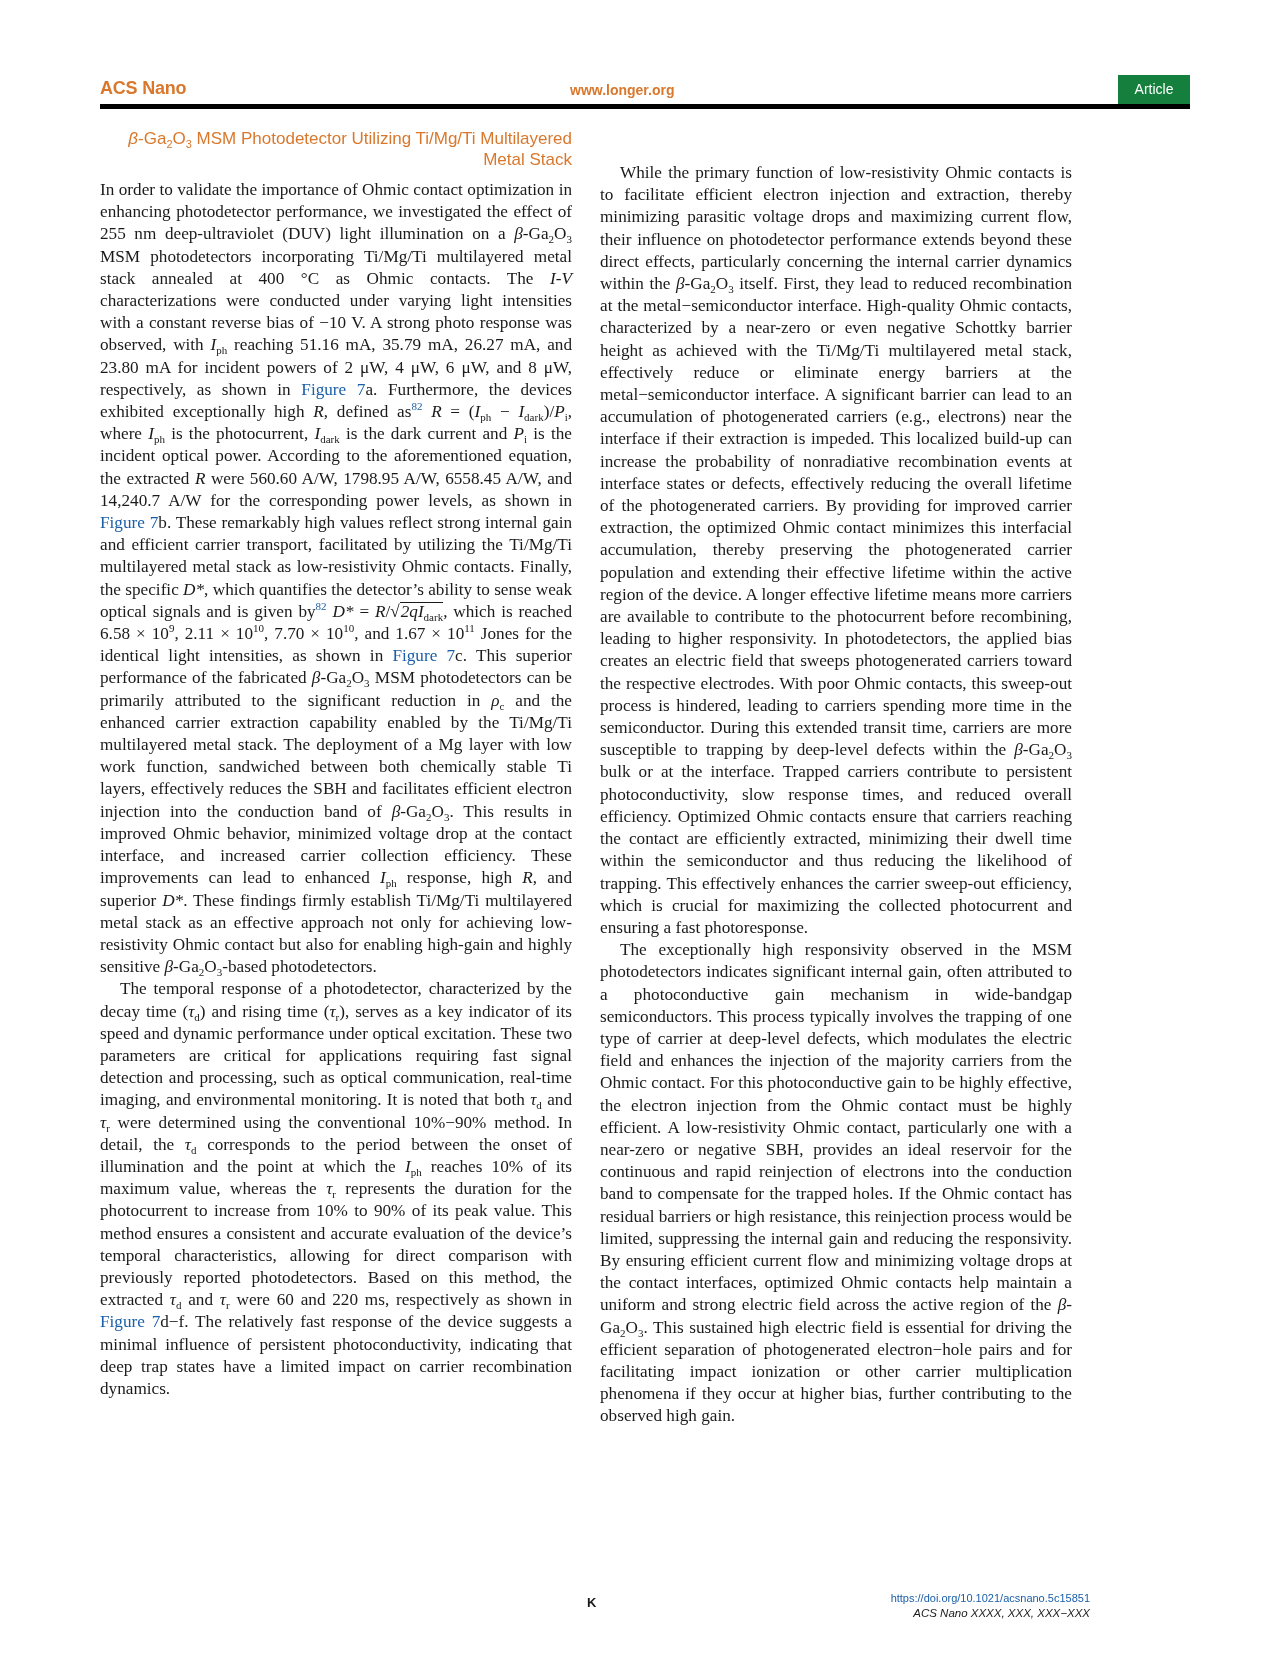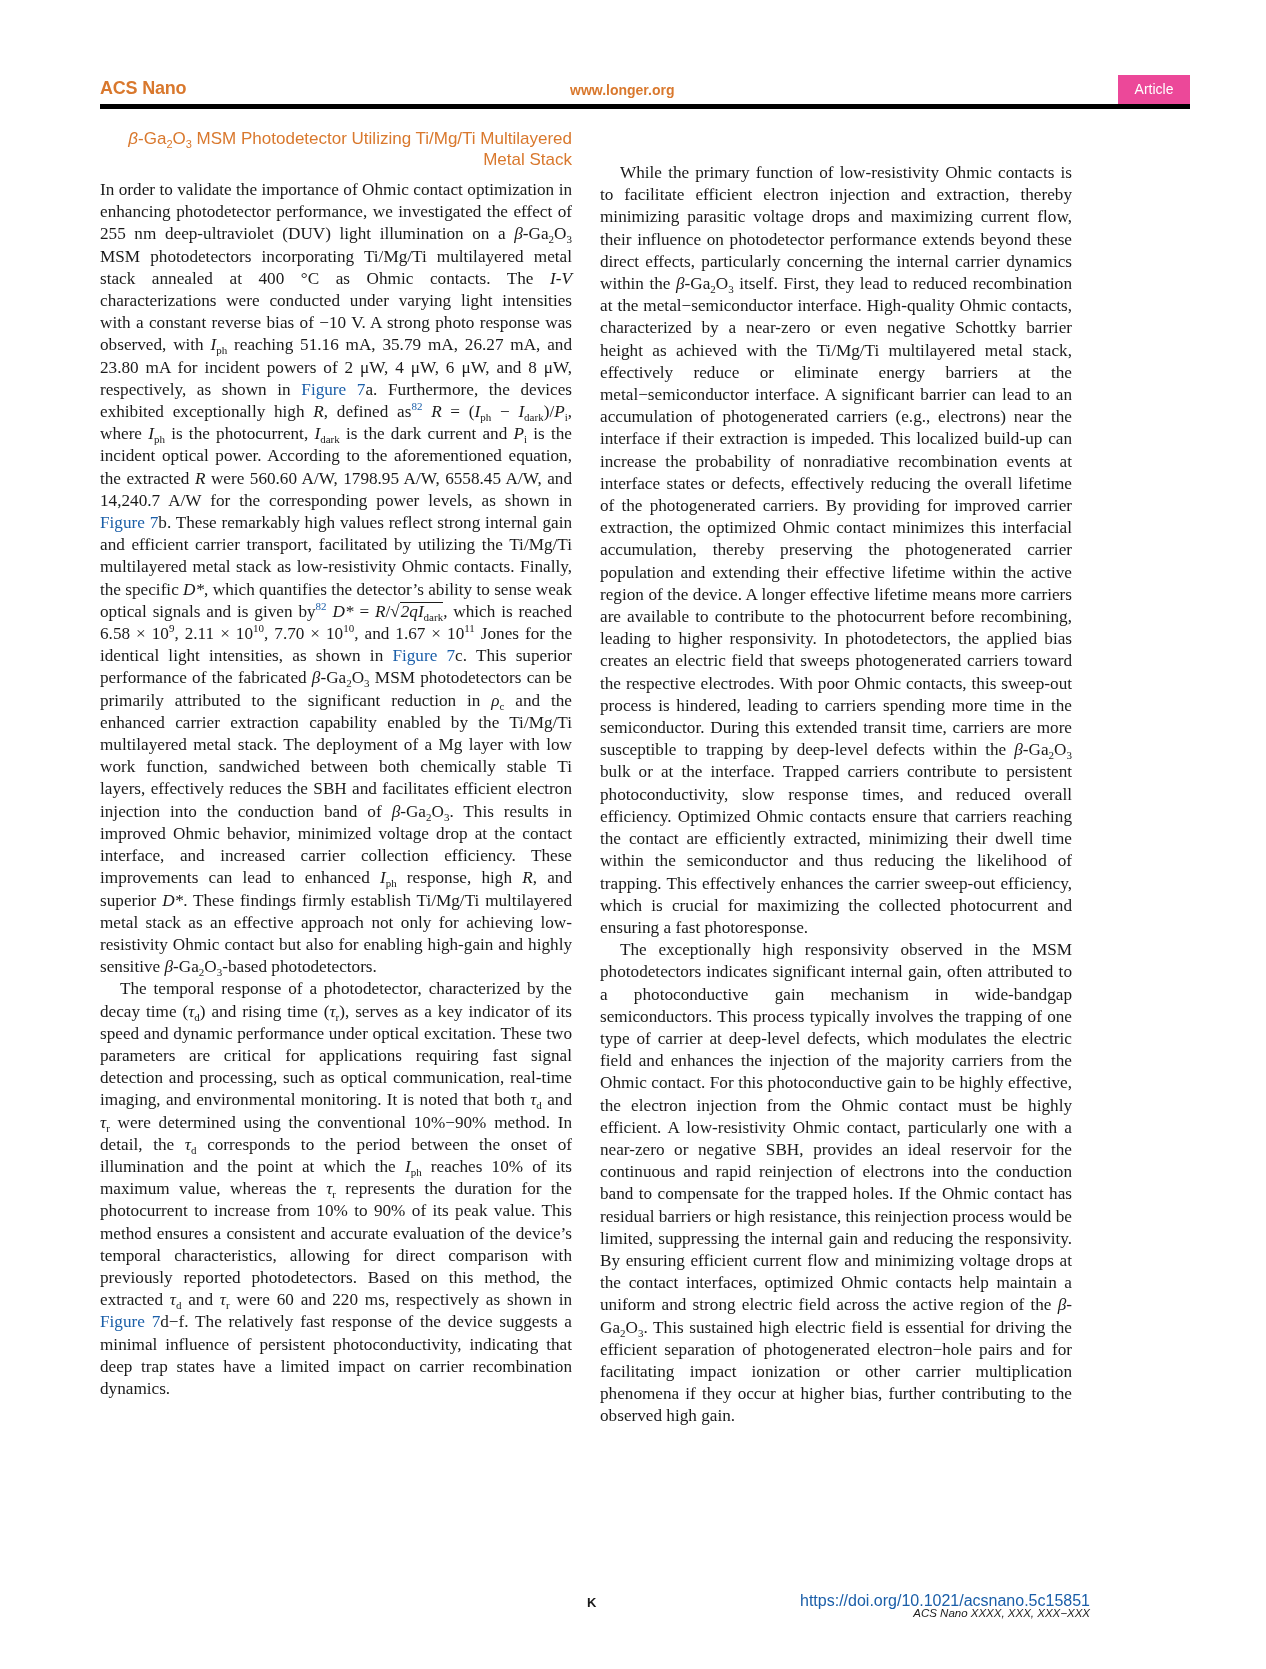--- a/index.html
+++ b/index.html
@@ -1,34 +1,34 @@
 <!DOCTYPE html>
 <html><head>
 <meta charset="utf-8">
 <style>
   html, body { margin: 0; padding: 0; background: #ffffff; }
   body { width: 1266px; height: 1669px; position: relative; overflow: hidden; font-family: "Liberation Serif", serif; color: #1a1a1a; }
   .header { position: absolute; left: 100px; top: 78px; width: 1090px; height: 26px; border-bottom: 5px solid #000000; }
   .journal { position: absolute; left: 0; top: 0; font-family: "Liberation Sans", sans-serif; font-size: 18px; color: #d9782d; font-weight: bold; letter-spacing: -0.2px; }
   .site { position: absolute; left: 470px; top: 4px; font-family: "Liberation Sans", sans-serif; font-size: 14px; color: #d9782d; font-weight: bold; }
-  .badge { position: absolute; right: 0; top: -3px; height: 29px; width: 72px; background: #ec4899; color: #fff; font-family: "Liberation Sans", sans-serif; font-size: 14px; text-align: center; line-height: 28px; }
+  .badge { position: absolute; right: 0; top: -3px; height: 29px; width: 72px; background: #15803d; color: #fff; font-family: "Liberation Sans", sans-serif; font-size: 14px; text-align: center; line-height: 28px; }
   .col { position: absolute; top: 118px; font-size: 17.2px; line-height: 22.2px; text-align: justify; hyphens: none; }
   .col-left { left: 100px; width: 472px; }
   .col-right { left: 600px; width: 472px; margin-top: 44px; }
   p { margin: 0; }
   p.indent { text-indent: 20px; }
   .link { color: #1a5ea8; cursor: pointer; }
   sub, sup { font-size: 11px; line-height: 0; }
   sup.ref { color: #1a5ea8; }
   i { font-style: italic; }
   .section-title { font-family: "Liberation Sans", sans-serif; color: #d9782d; font-size: 17px; line-height: 21px; margin: 10px 0 9px 0; text-align: right; }
   .section-title sub { font-size: 11px; }
   .sqrt { display: inline-block; border-top: 1.2px solid #1a1a1a; padding-left: 1px; line-height: 18px; }
   .footer-page { position: absolute; left: 587px; top: 1595px; font-family: "Liberation Sans", sans-serif; font-size: 13px; font-weight: bold; }
-  .footer-doi { position: absolute; right: 176px; top: 1592px; font-family: "Liberation Sans", sans-serif; font-size: 16px; color: #1a5ea8; text-align: right; }
+  .footer-doi { position: absolute; right: 176px; top: 1592px; font-family: "Liberation Sans", sans-serif; font-size: 11px; color: #1a5ea8; text-align: right; }
   .footer-cite { position: absolute; right: 176px; top: 1607px; font-family: "Liberation Sans", sans-serif; font-size: 11.5px; font-style: italic; color: #1a1a1a; text-align: left; }
 </style>
 </head>
 <body>
 
 <div class="header">
   <span class="journal">ACS Nano</span>
   <span class="site">www.longer.org</span>
   <span class="badge">Article</span>
 </div>

